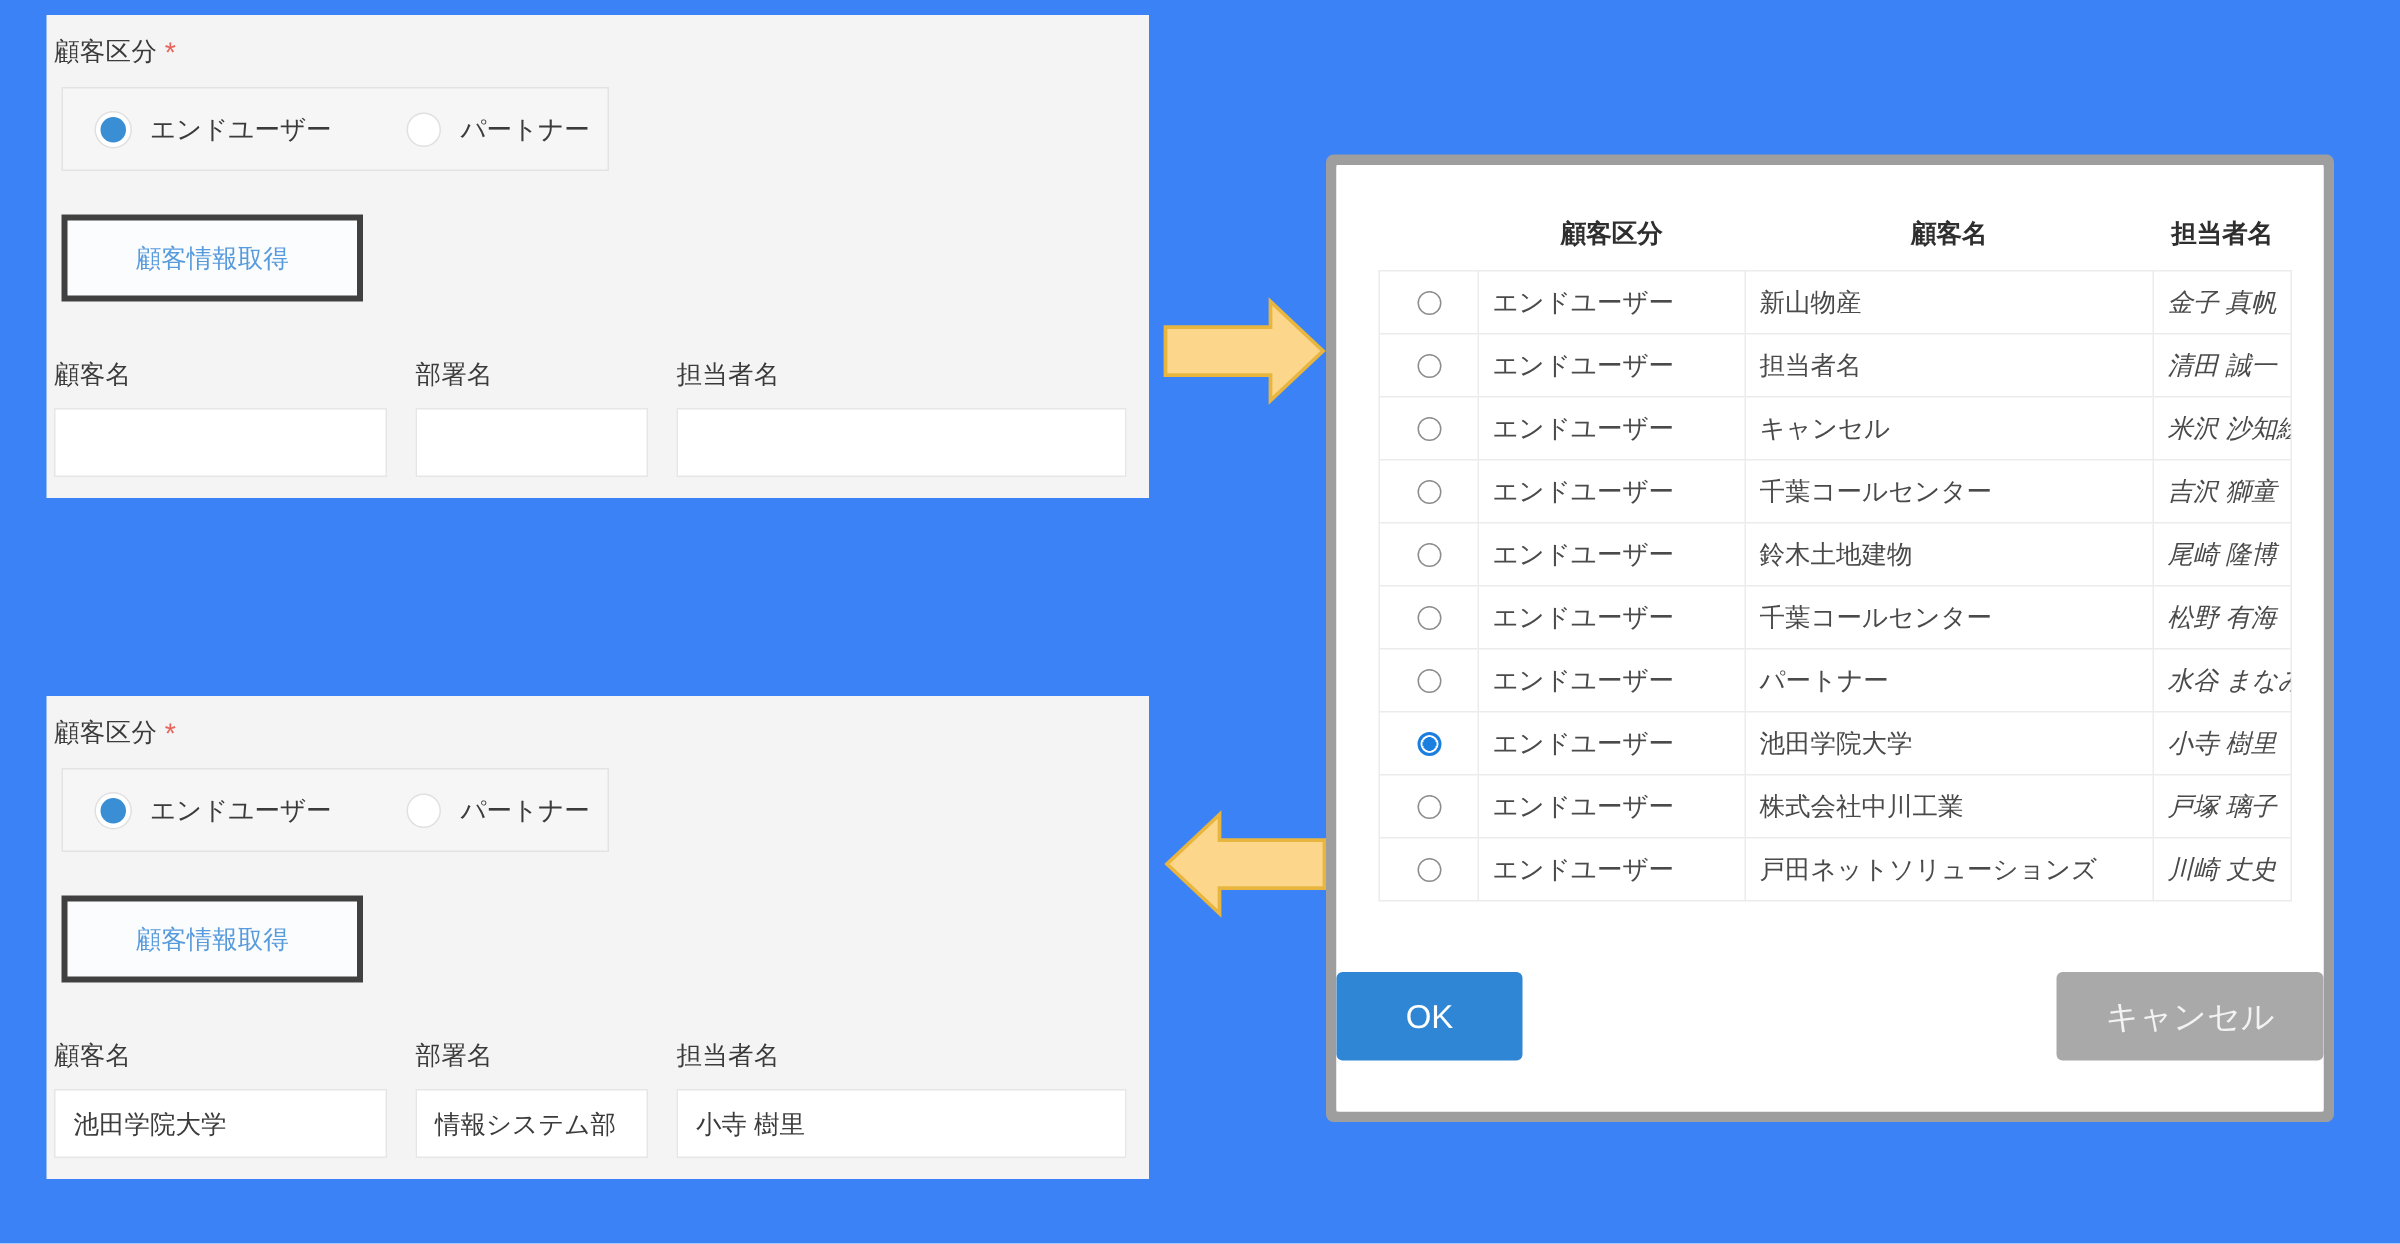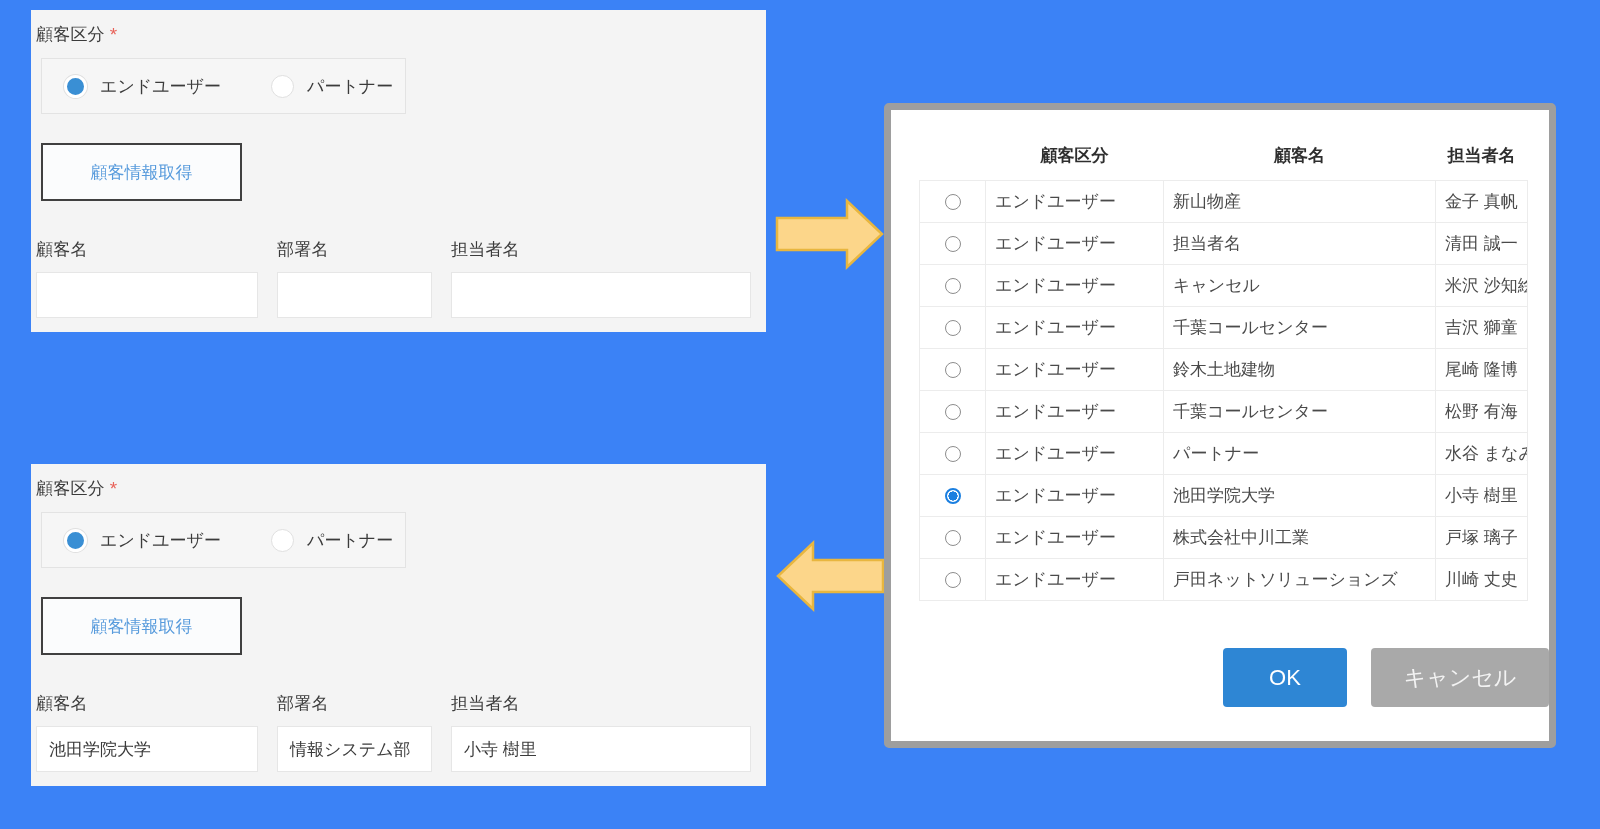--- a/index.html
+++ b/index.html
@@ -72,21 +72,21 @@
     margin-left: 13px;
     font-size: 17px;
     color: #3b3b3b;
     white-space: nowrap;
   }
 
   .fetch-btn {
     position: absolute;
     box-sizing: border-box;
     background: #fbfcfd;
-    border: 2px solid #404040;
+    border: 4px solid #404040;
     color: #589bdc;
     font-size: 17px;
     display: flex;
     align-items: center;
     justify-content: center;
     cursor: pointer;
   }
 
   .text-input {
     position: absolute;
@@ -148,21 +148,21 @@
     color: #4a4a4a;
     border: 1px solid #ececec;
     height: 41px;
     padding: 0 9px;
     overflow: hidden;
     white-space: nowrap;
   }
   #cust-table td.c-radio { text-align: center; padding: 0; }
   #cust-table td.c-kubun { text-align: left; }
   #cust-table td.c-name  { text-align: left; }
-  #cust-table td.c-staff { text-align: left; }
+  #cust-table td.c-staff { text-align: left; font-style: italic; }
 
   .tbl-radio {
     display: inline-block;
     width: 16px;
     height: 16px;
     border-radius: 50%;
     border: 1.4px solid #8d8d8d;
     background: #ffffff;
     box-sizing: border-box;
     vertical-align: middle;
@@ -173,21 +173,21 @@
     background:
       radial-gradient(circle, #1b7fe0 0 4.5px, #ffffff 4.6px 6.2px, #1b7fe0 6.3px 100%);
   }
 
   .dlg-actions {
     position: absolute;
     left: 0;
     right: 0;
     top: 538px;
     display: flex;
-    justify-content: flex-end;
+    justify-content: space-between;
     gap: 24px;
   }
   .dlg-btn {
     width: 124px;
     height: 59px;
     border: none;
     border-radius: 4px;
     font-size: 22px;
     color: #ffffff;
     font-family: "Liberation Sans", "DejaVu Sans", sans-serif;

